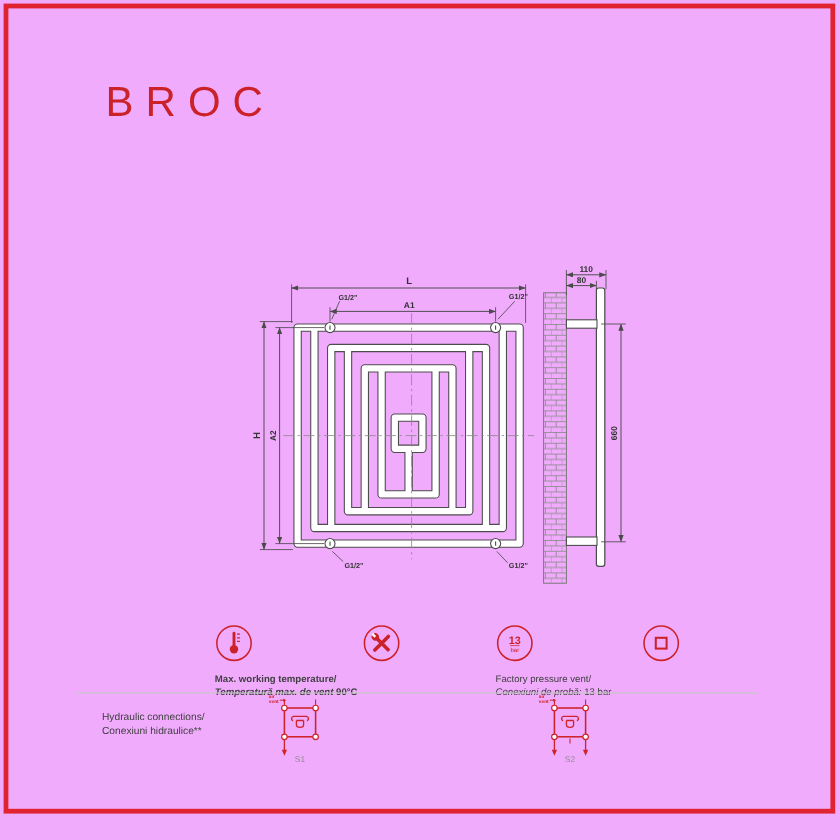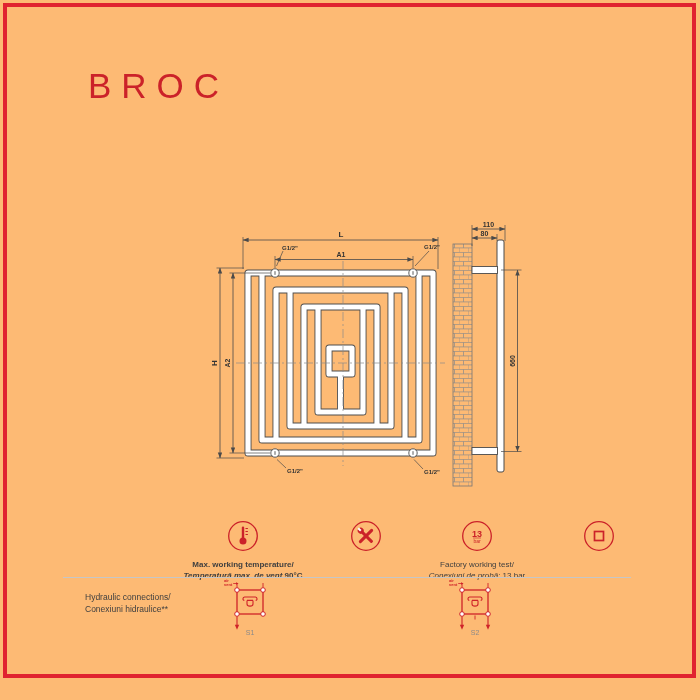--- a/index.html
+++ b/index.html
@@ -1,30 +1,30 @@
 <!DOCTYPE html>
 <html><head>
 <meta charset="utf-8">
 <style>
   * { margin:0; padding:0; box-sizing:border-box; }
   body { width:700px; height:700px; background:#fff; font-family:"Liberation Sans", sans-serif; position:relative; overflow:hidden; }
-  .page { position:absolute; inset:0; background:#fdba74; }
+  .page { position:absolute; inset:0; background:#f0abfc; }
   .frame { position:absolute; left:3px; top:3px; right:4px; bottom:22px; border:4px solid #e02330; }
   .title { position:absolute; left:88px; top:66px; font-size:35px; font-weight:400; letter-spacing:10px; color:#cb2229; }
   svg text { font-family:"Liberation Sans", sans-serif; }
   .dim-text { font-size:8px; font-weight:bold; fill:#333; }
   .dim-text-sm { font-size:7px; font-weight:bold; fill:#333; }
   .port-text { font-size:6px; font-weight:bold; fill:#333; }
   .tb { stroke:#4d4d4d; stroke-width:7; fill:none; stroke-linejoin:round; }
   .tw { stroke:#ffffff; stroke-width:5.2; fill:none; stroke-linejoin:round; }
   .dim { stroke:#4a4a4a; stroke-width:0.8; fill:none; }
   .thin { stroke:#4a4a4a; stroke-width:0.7; fill:none; }
   .cl { stroke:#8a8a8a; stroke-width:0.7; fill:none; stroke-dasharray:9 3 2 3; }
   .specs-sep { position:absolute; left:63px; top:577px; width:568px; border-top:1px solid #c6c6c6; }
-  .spec { position:absolute; top:520px; width:128px; text-align:center; }
+  .spec { position:absolute; top:520px; width:128px; text-align:left; }
   .spec .txt { margin-top:3px; font-size:8px; line-height:11px; color:#3f3f3f; }
   .spec .it { font-style:italic; }
   .hydro-label { position:absolute; left:85px; top:591px; font-size:8.5px; line-height:12px; color:#3f3f3f; }
   .hydro-label .it { }
   .red-line { stroke:#cf2329; fill:none; }
   .scheme-txt { font-size:7px; fill:#8a8a8a; }
   .airvent { font-size:4px; font-weight:bold; fill:#cf2329; }
 </style>
 </head>
 <body>
@@ -160,21 +160,21 @@
   </div>
 
   <div class="spec" style="left:413px;">
     <svg width="32" height="32" viewBox="-16 -16 32 32">
       <circle r="14.3" fill="none" stroke="#cb2229" stroke-width="1.3"></circle>
       <text x="0" y="0.5" text-anchor="middle" font-size="9" font-weight="bold" fill="#cb2229">13</text>
       <path d="M-4,2 H4" stroke="#cb2229" stroke-width="0.6"></path>
       <text x="0" y="7" text-anchor="middle" font-size="5" fill="#cb2229">bar</text>
     </svg>
     <div class="txt">
-      <span>Factory working test/</span><br>
+      <span>Factory pressure vent/</span><br>
       <span class="it">Conexiuni de probă:</span><span> 13 bar</span>
     </div>
   </div>
 
   <div class="spec" style="left:535px;">
     <svg width="32" height="32" viewBox="-16 -16 32 32">
       <circle r="14.3" fill="none" stroke="#cb2229" stroke-width="1.3"></circle>
       <rect x="-4.5" y="-4.5" width="9" height="9" fill="none" stroke="#cb2229" stroke-width="1.7"></rect>
     </svg>
   </div>

